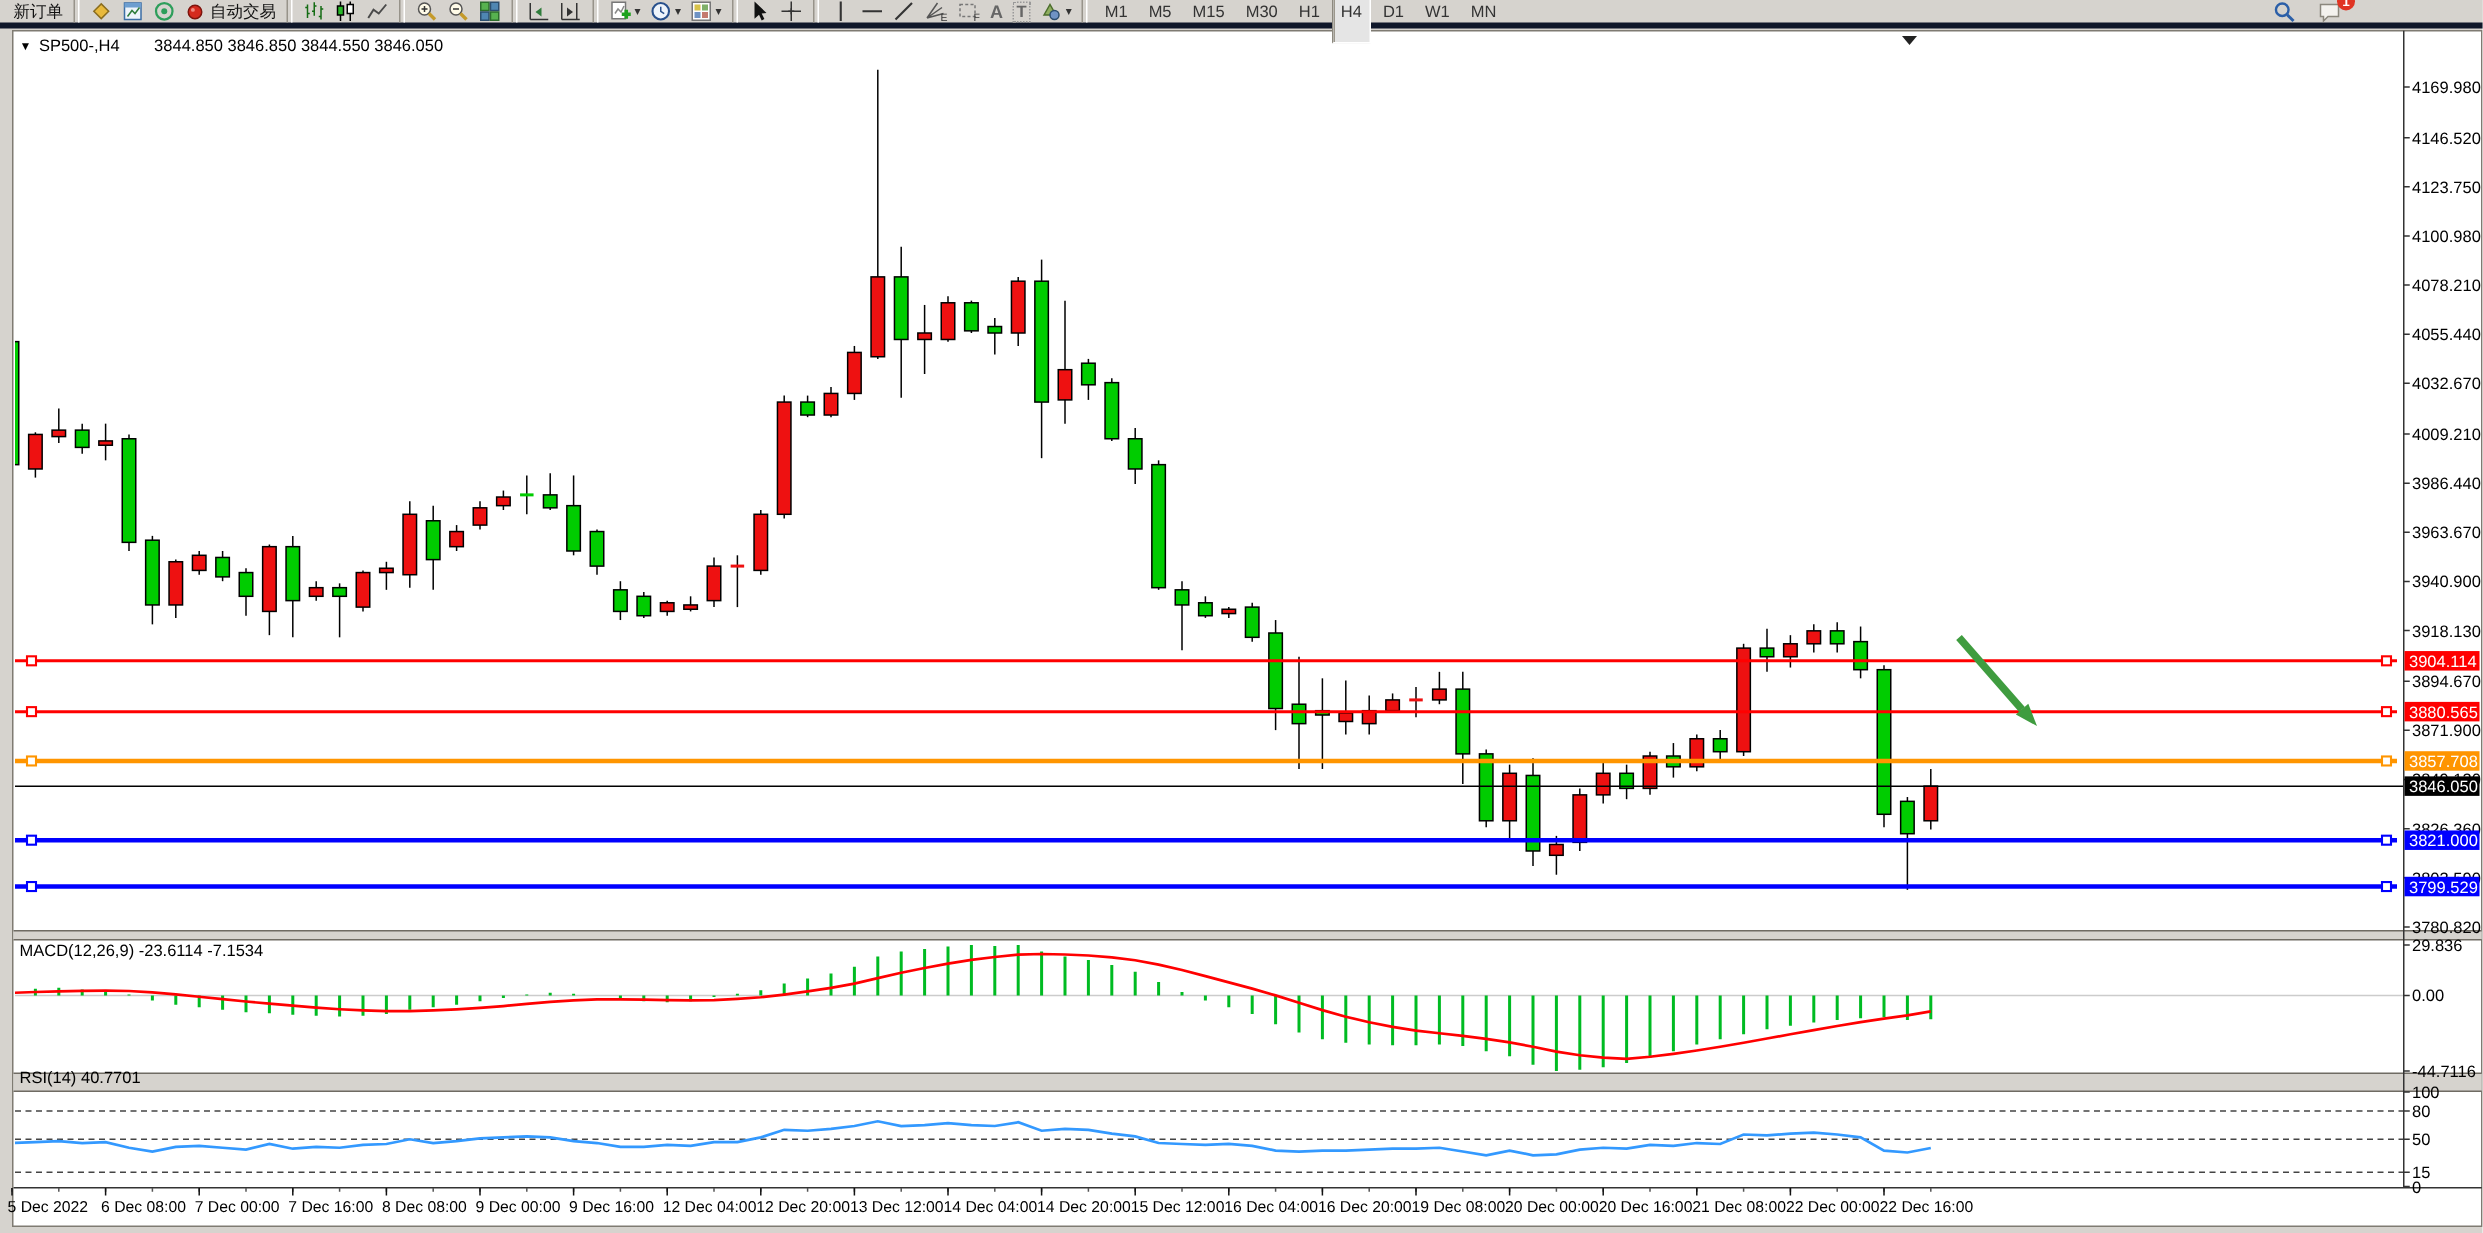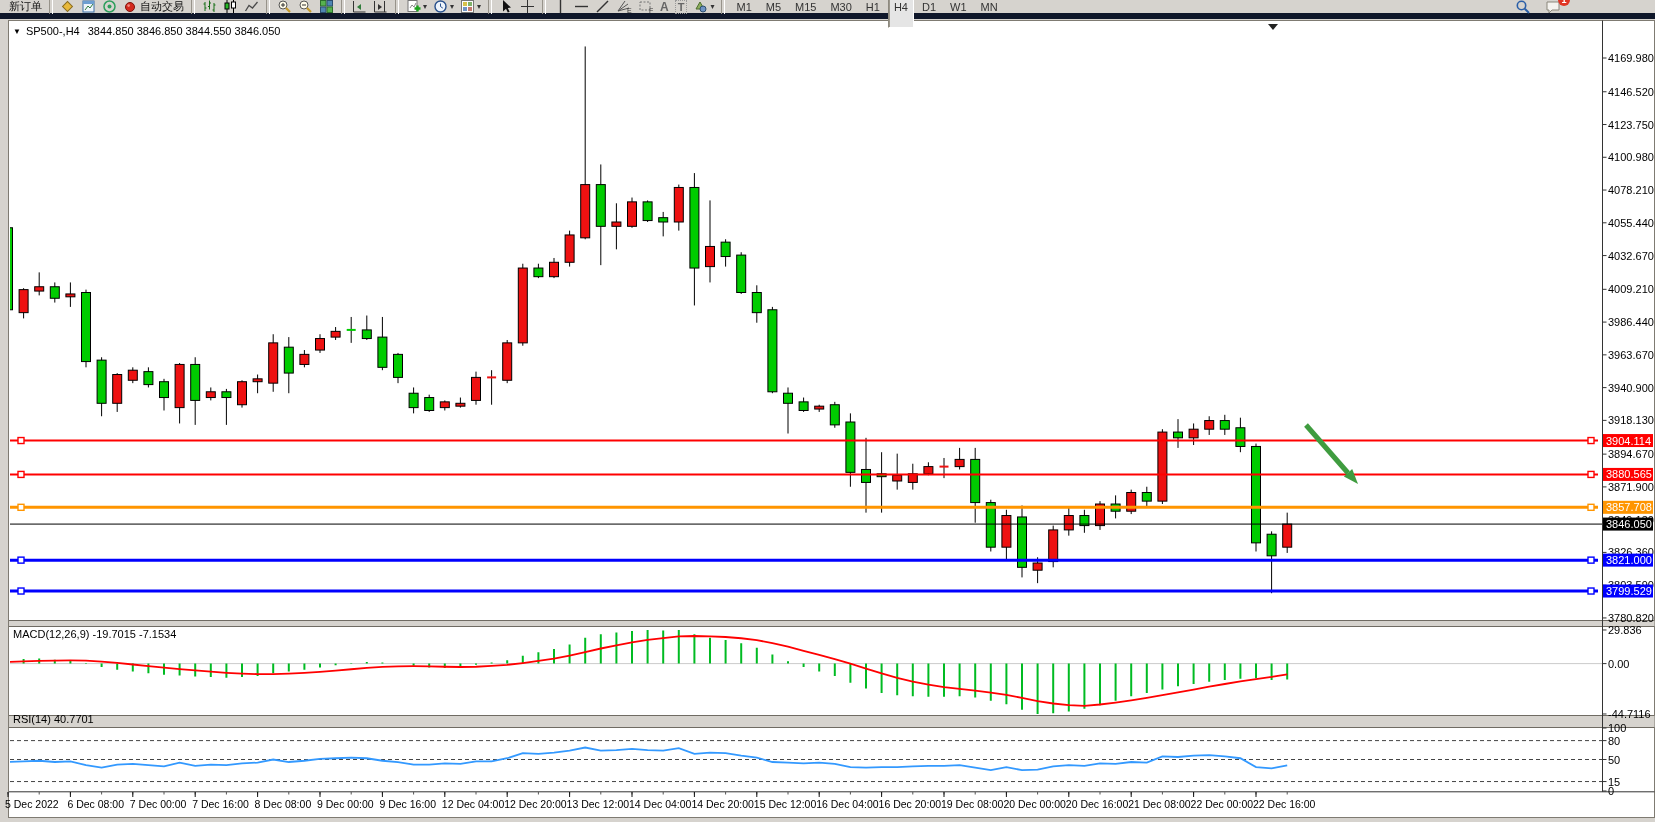--- a/index.html
+++ b/index.html
@@ -1,32 +1,32 @@
 <!DOCTYPE html>
 <html><head>
 <meta charset="utf-8">
 <style>
   html,body{margin:0;padding:0}
   body{width:1655px;height:822px;background:#d6d3ce;font-family:"Liberation Sans",sans-serif;overflow:hidden;position:relative}
   
-  .toolbar{position:absolute;left:0;top:0;width:100%;height:19px;background:#d6d3ce;border-bottom:6px solid #0f172a;display:flex;align-items:center;padding:1px 4px;box-sizing:border-box;font-size:11px;color:#111;z-index:50}
+  .toolbar{position:absolute;left:0;top:0;width:100%;height:19px;background:#d6d3ce;border-bottom:4px solid #0f172a;display:flex;align-items:center;padding:1px 4px;box-sizing:border-box;font-size:11px;color:#111;z-index:50}
   .tbtn{height:17px;display:flex;align-items:center;justify-content:center;padding:0 3px;cursor:default;position:relative}
   .tbtn svg{display:block}
   .tlabel{margin-left:2px;white-space:nowrap}
   .sep{width:2px;height:15px;margin:0 4px;border-left:1px solid #97938a;border-right:1px solid #ffffff}
   .caret{font-size:8px;color:#333;margin-left:2px}
   .tf{padding:14px 5px;margin:0 1px;color:#333;border:1px solid transparent}
   .tf.active{background:#e5e5e5;border:1px solid #8d897f;border-bottom-color:#fff;border-right-color:#fff;box-shadow:inset 1px 1px 0 #9b978c}
   .tb-right{margin-left:auto;display:flex;align-items:center;margin-right:86px}
   .badge{position:absolute;top:-4px;right:-5px;background:#e03423;color:#fff;font-size:9px;min-width:12px;height:12px;border-radius:7px;display:flex;align-items:center;justify-content:center;font-weight:bold}
   
   .overlay{position:absolute;z-index:20;font-size:11px;color:#000;white-space:nowrap}
   #title{left:13px;top:25px}
   #title .tri{font-size:8px;margin-right:5px;position:relative;top:-1px}
-  #title .ohlc{margin-left:8px}
+  #title .ohlc{margin-left:23px}
   #macd-label{left:13px;top:628px}
   #rsi-label{left:13px;top:713px}
   .win-tri{position:absolute;left:1268px;top:24px;width:0;height:0;border-left:5px solid transparent;border-right:5px solid transparent;border-top:6px solid #222;z-index:20}
   svg text{font-family:"Liberation Sans",sans-serif}
   #cv{position:absolute;left:0;top:0;z-index:5}
 </style>
 </head>
 <body>
 
 <div class="toolbar">
@@ -729,18 +729,18 @@
       <text x="1608" y="785.55" font-size="11" fill="#000">15</text>
       <line x1="1602.5" y1="791" x2="1606.5" y2="791" stroke="#333"></line>
       <text x="1608" y="795" font-size="11" fill="#000">0</text>
     </g>
   </svg>
 
 <div class="overlay" id="title">
   <span class="tri">▼</span><span>SP500-,H4</span><span class="ohlc">3844.850 3846.850 3844.550 3846.050</span>
 </div>
 <div class="overlay" id="macd-label">
-  <span>MACD(12,26,9)</span>&nbsp;<span>-19.7015</span>&nbsp;<span>-7.1534</span>
+  <span>MACD(12,26,9)</span>&nbsp;<span>-23.6114</span>&nbsp;<span>-7.1534</span>
 </div>
 <div class="overlay" id="rsi-label">
   <span>RSI(14)</span>&nbsp;<span>40.7701</span>
 </div>
 <span class="win-tri"></span>
 
 </body></html>

